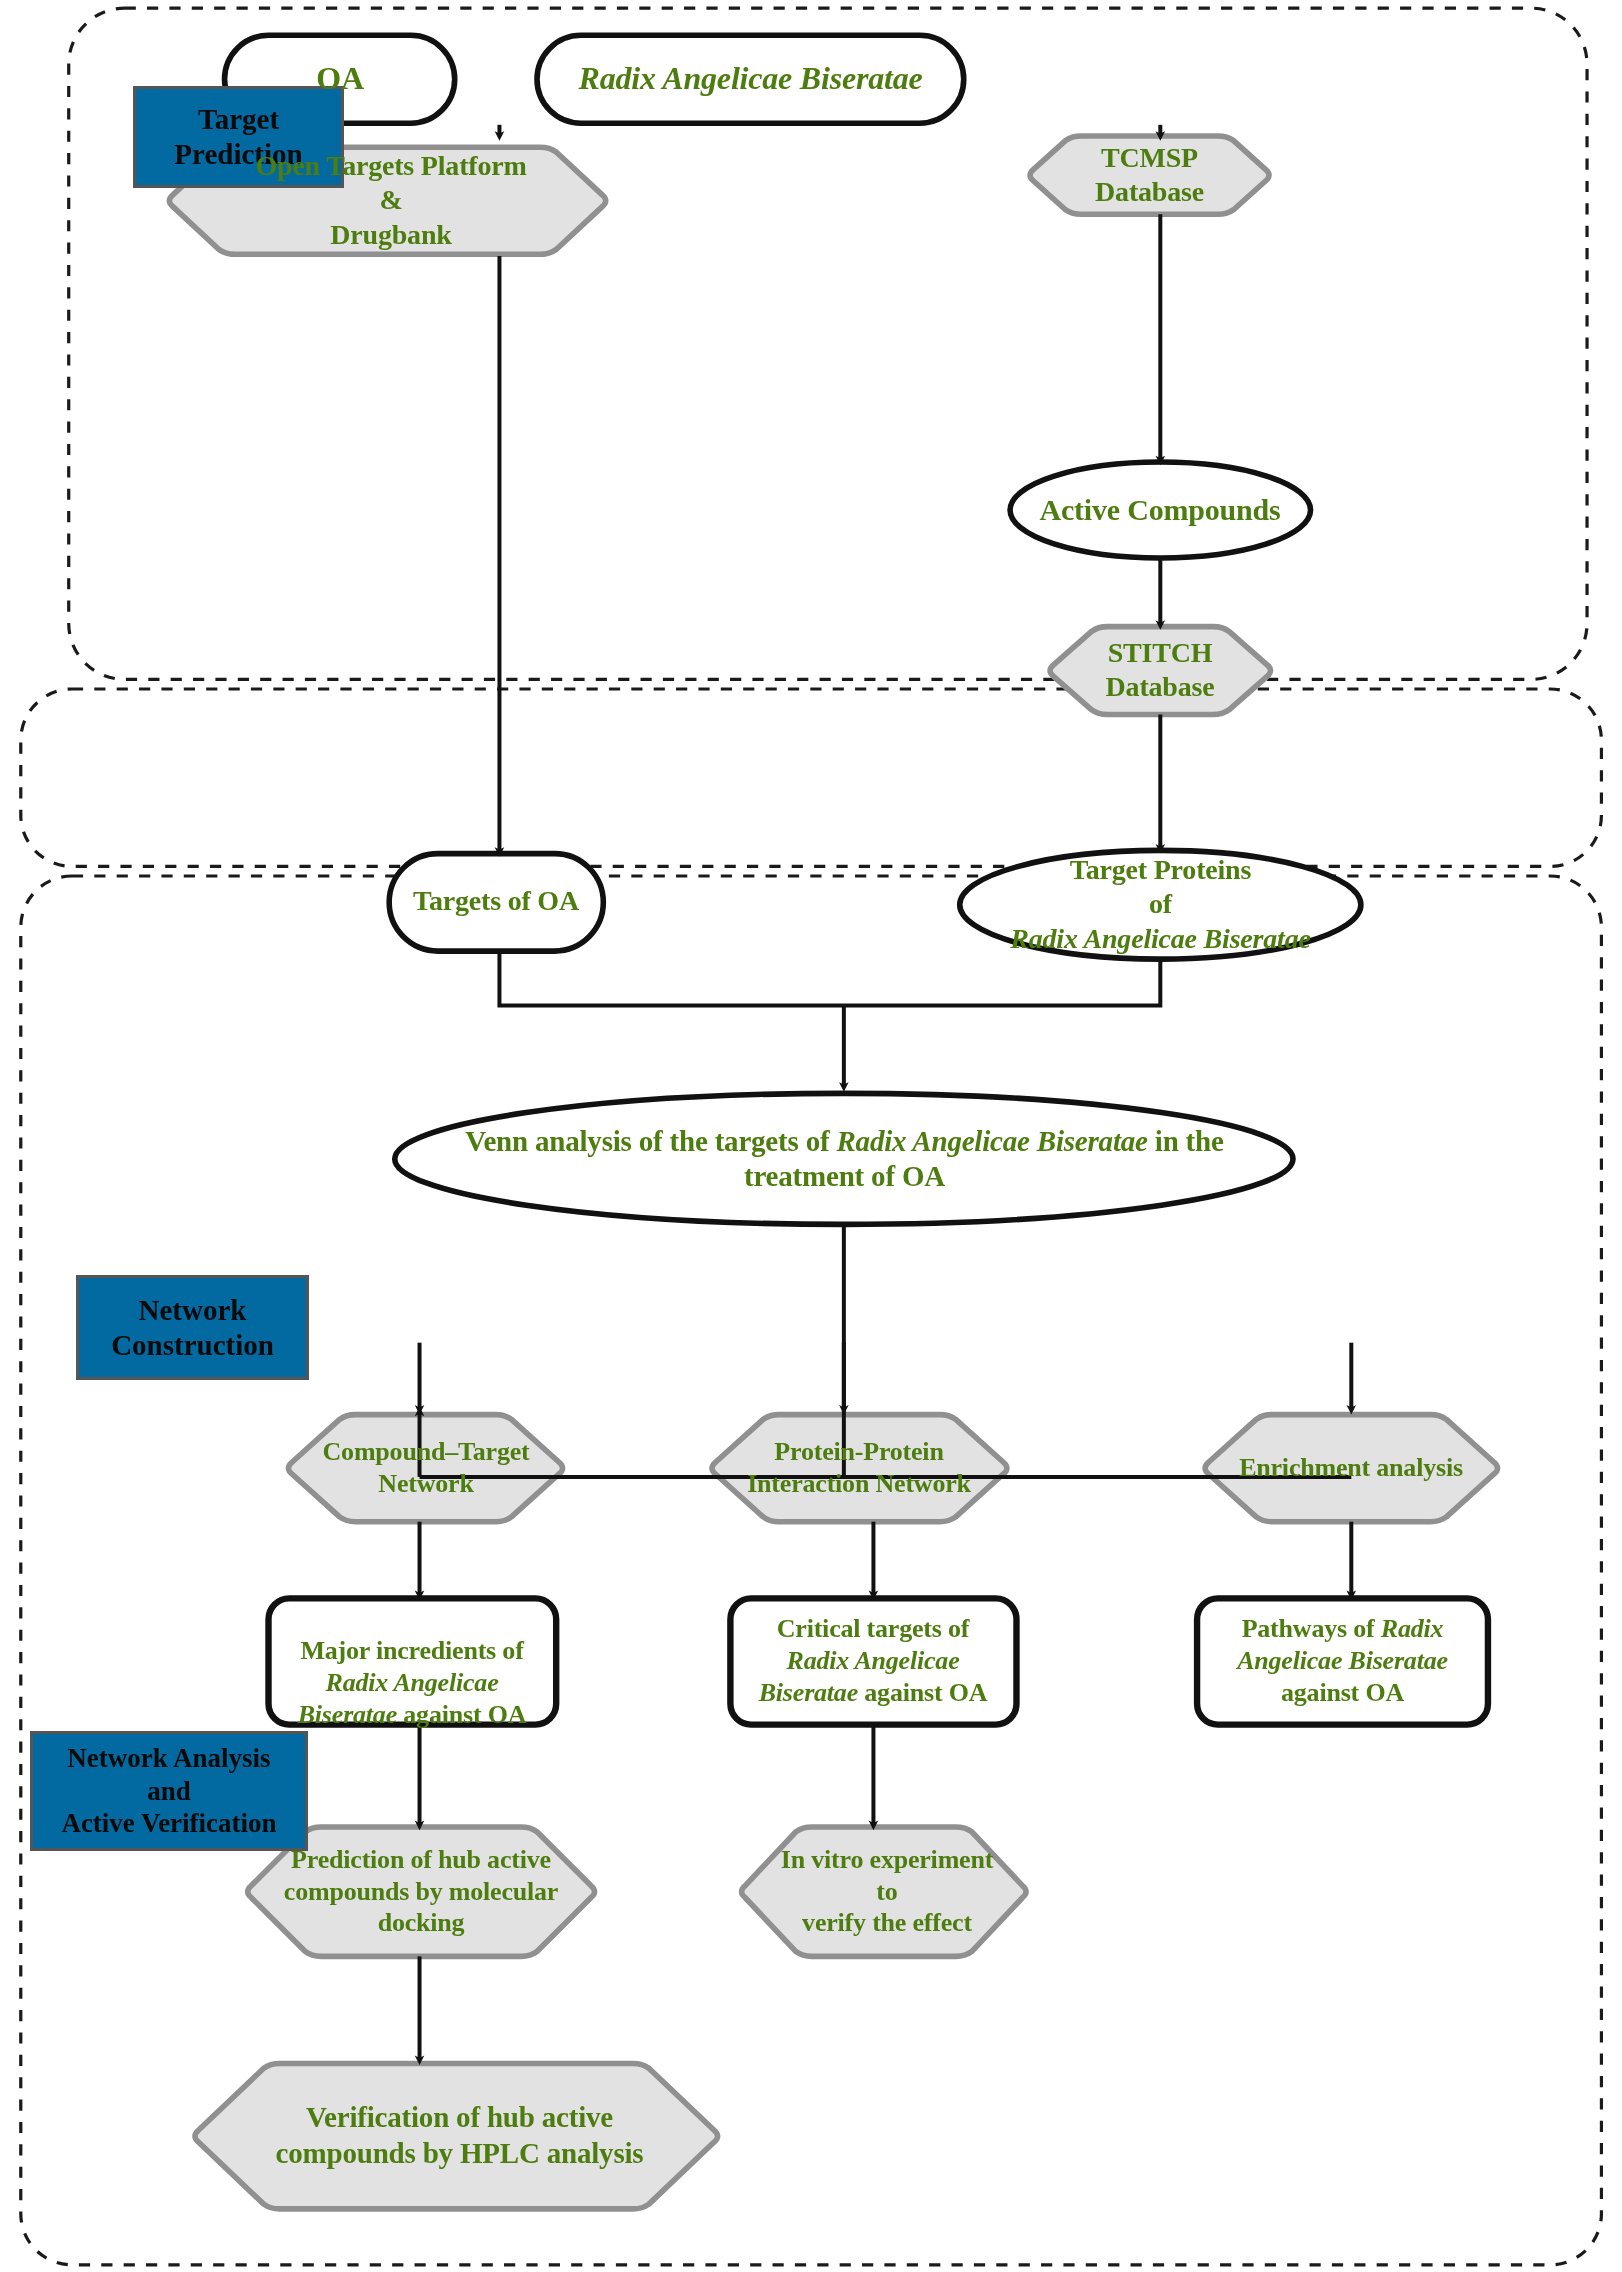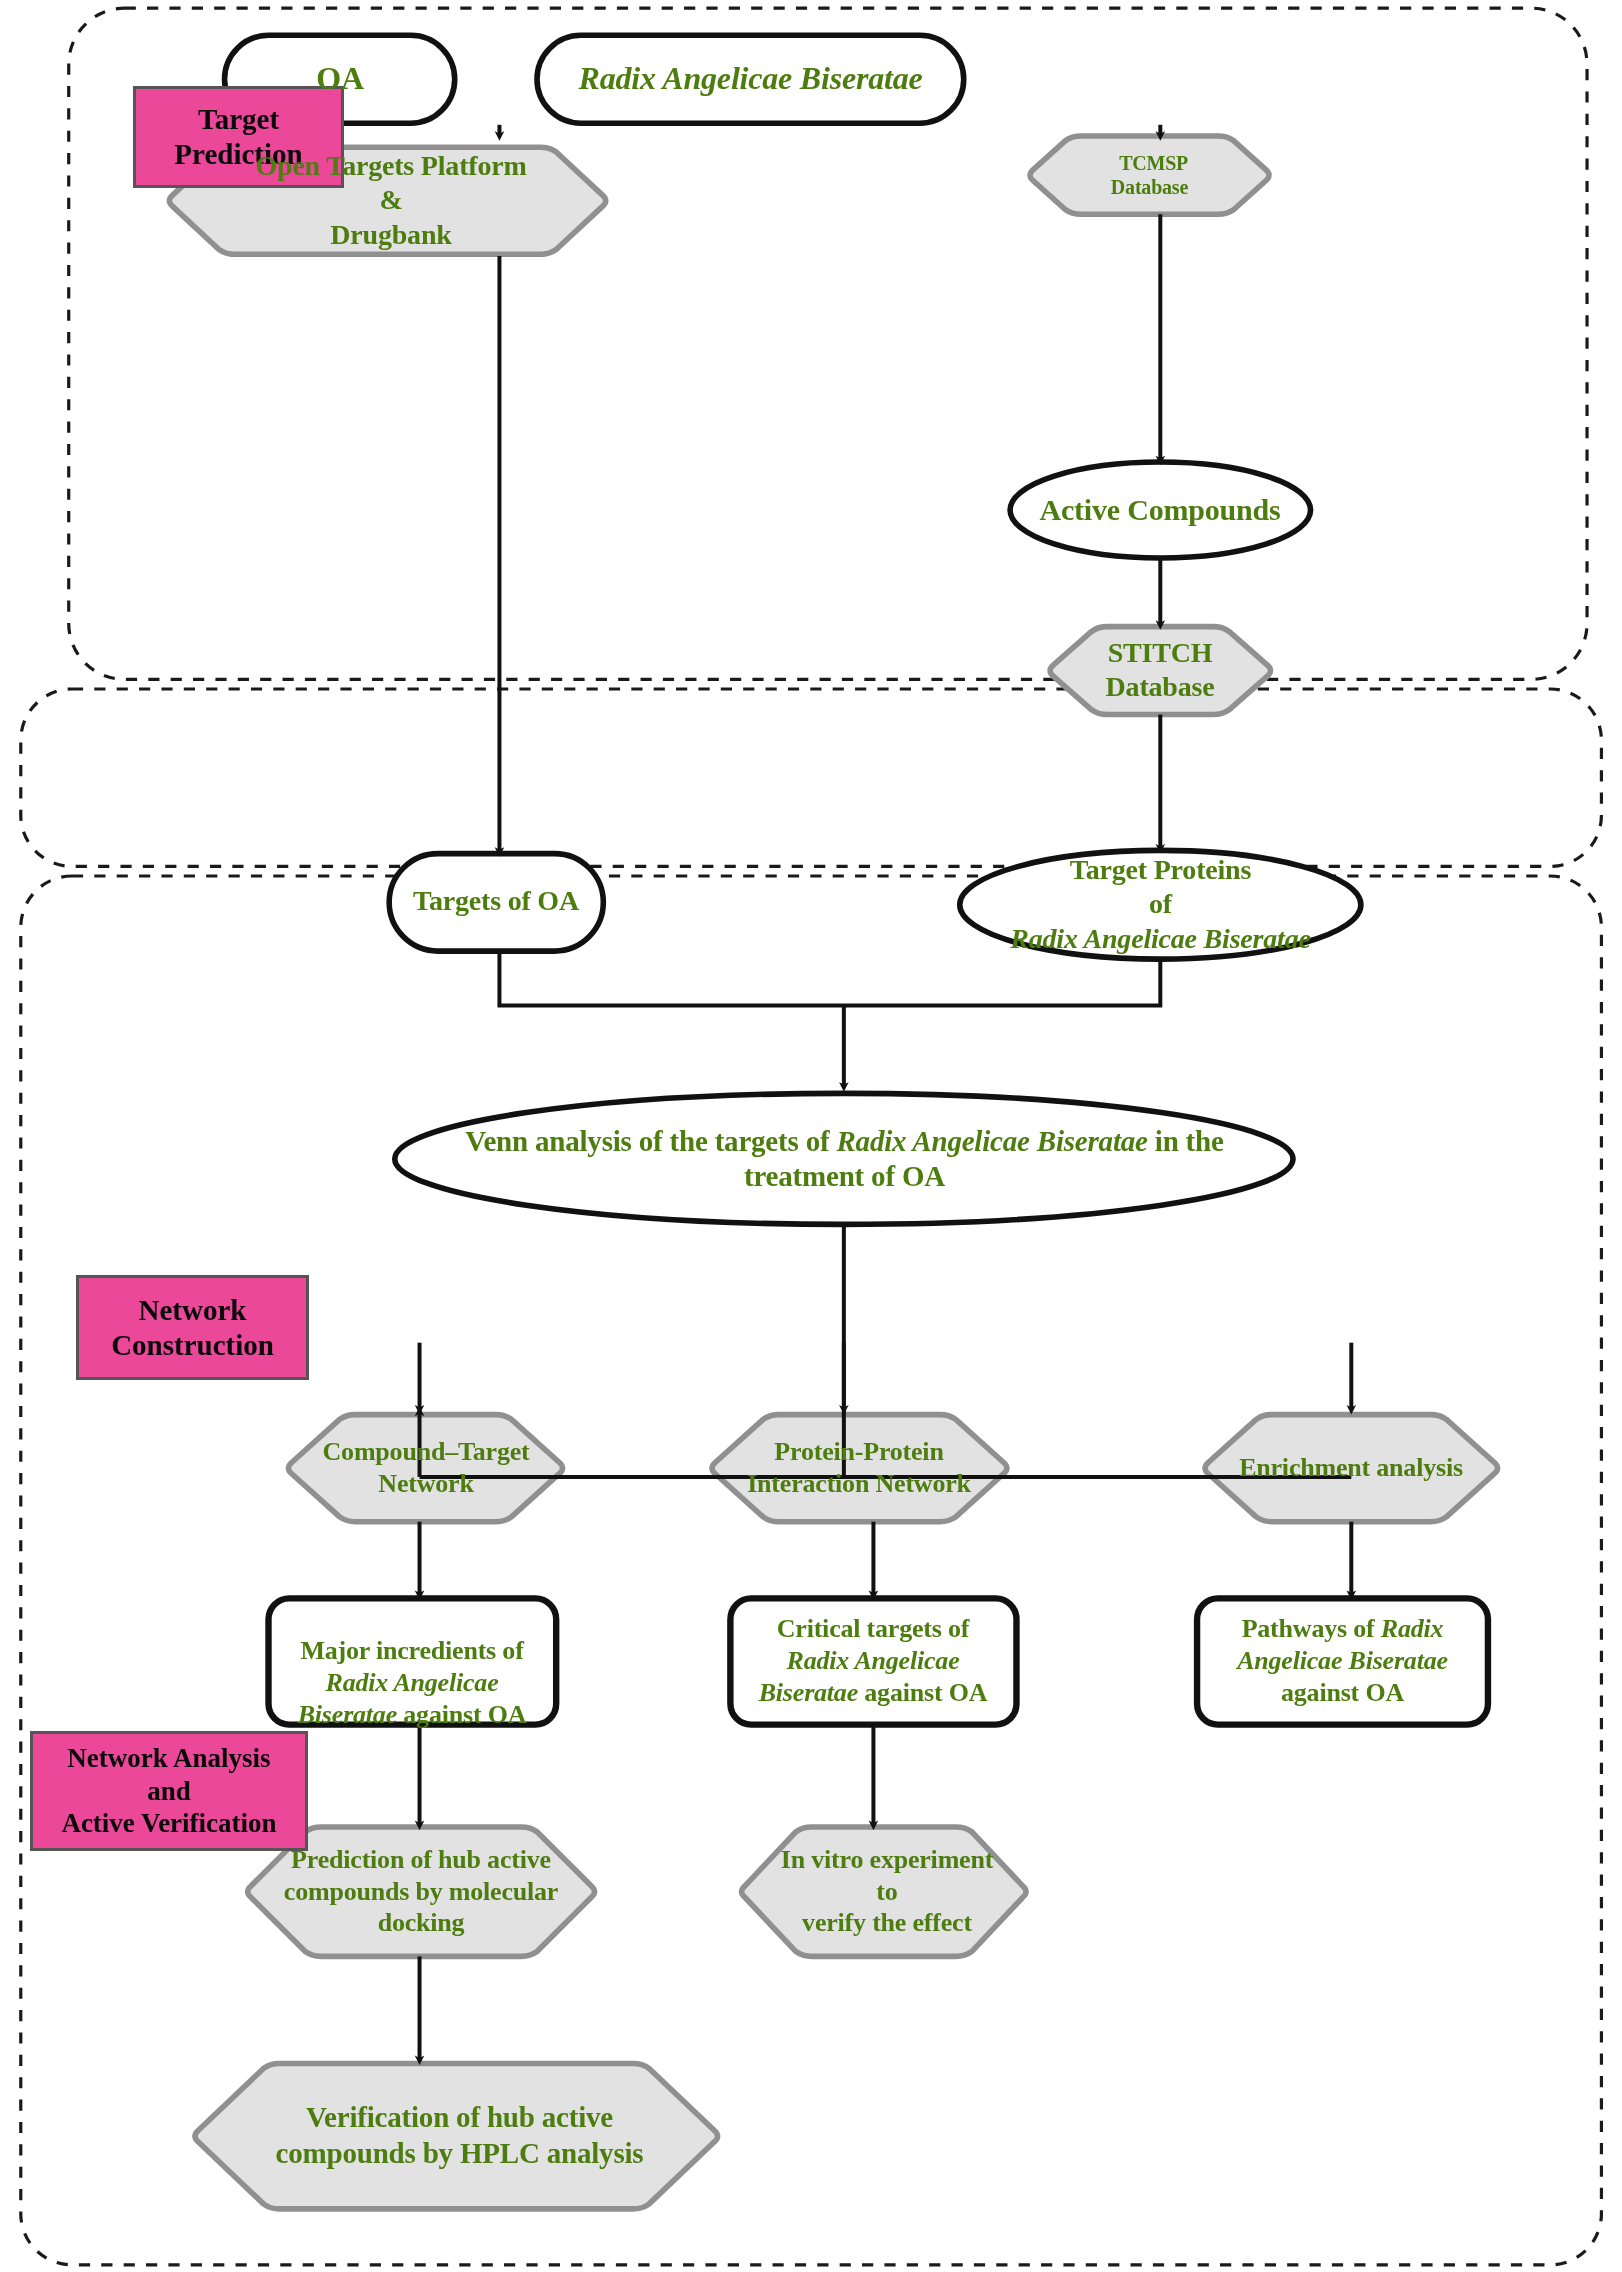--- a/index.html
+++ b/index.html
@@ -35,21 +35,21 @@
     pointer-events: none;
     letter-spacing: -0.2px;
   }
   .stage-label {
     position: absolute;
     display: flex;
     align-items: center;
     justify-content: center;
     text-align: center;
     font-weight: bold;
-    background: #ec4899;
+    background: #0369a1;
     border: 3.2px solid #555555;
     color: #0a0a0a;
     line-height: 1.2;
     box-sizing: border-box;
   }
   i.sci { font-style: italic; }
 </style>
 </head>
 <body>
 
@@ -174,21 +174,21 @@
   </div>
 
   <div class="node-text" style="left:173px; top:147px; width:436px; height:107px; font-size:28px;">
     <div>
       <div>Open Targets Platform</div>
       <div>&amp;</div>
       <div>Drugbank</div>
     </div>
   </div>
 
-  <div class="node-text" style="left:1033px; top:136px; width:233px; height:78px; font-size:20px;text-align:right;">
+  <div class="node-text" style="left:1033px; top:136px; width:233px; height:78px; font-size:28px;">
     <div>
       <div>TCMSP</div>
       <div>Database</div>
     </div>
   </div>
 
   <div class="node-text" style="left:1010px; top:462px; width:300px; height:96px; font-size:30px;">Active Compounds</div>
 
   <div class="node-text" style="left:1053px; top:626px; width:214px; height:88px; font-size:28px;">
     <div>

